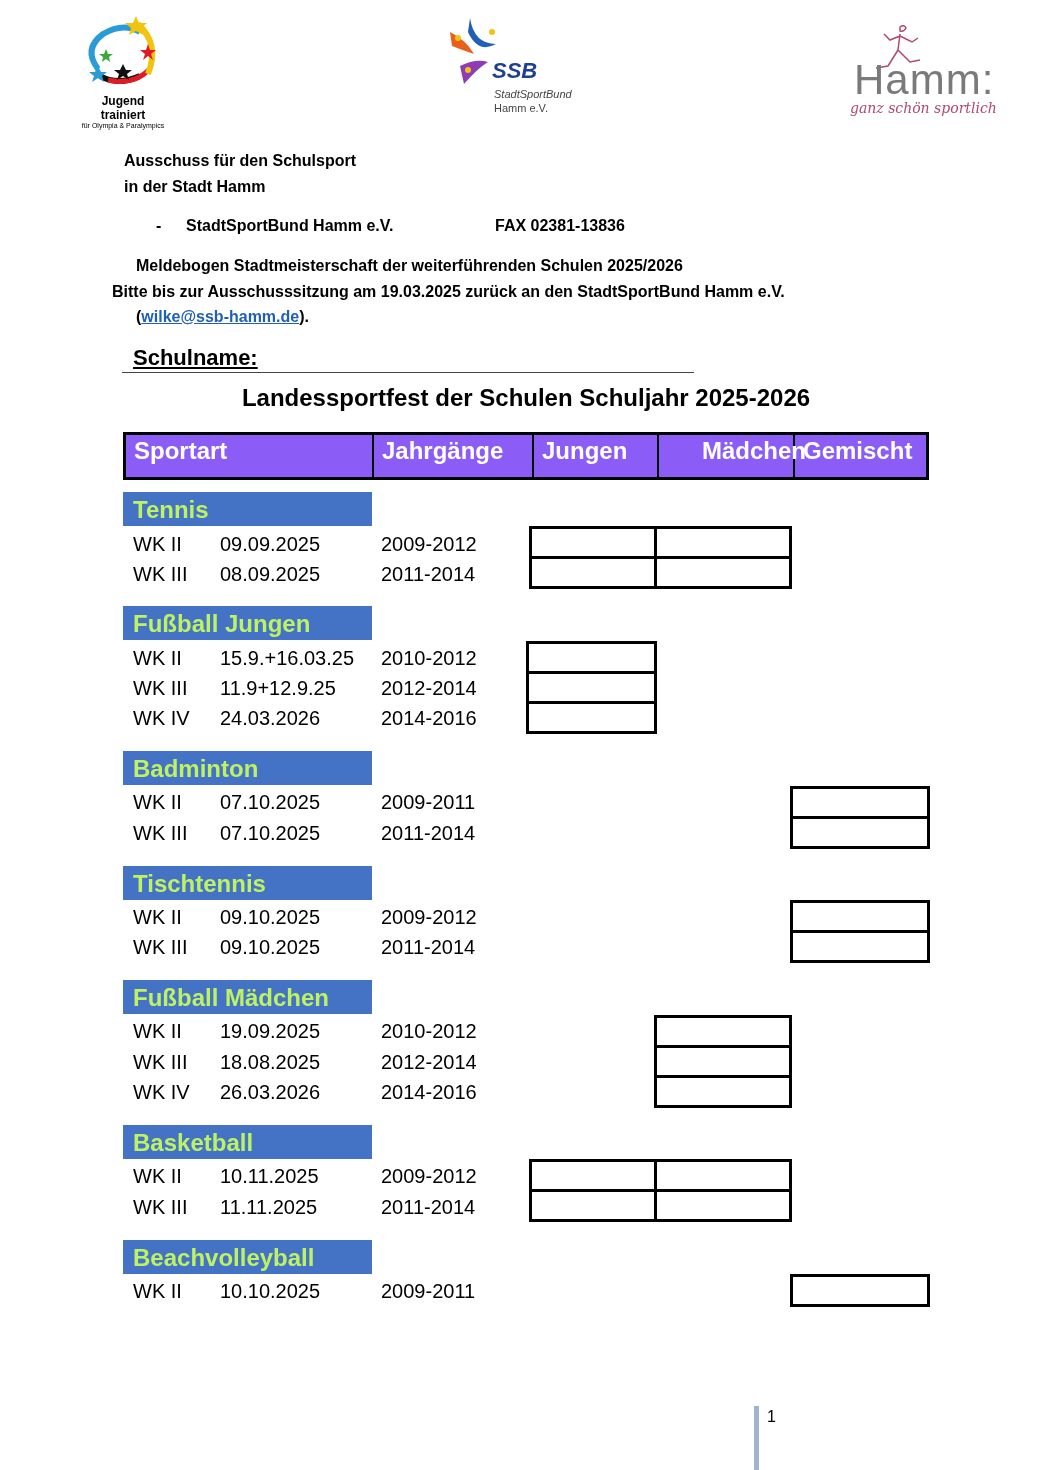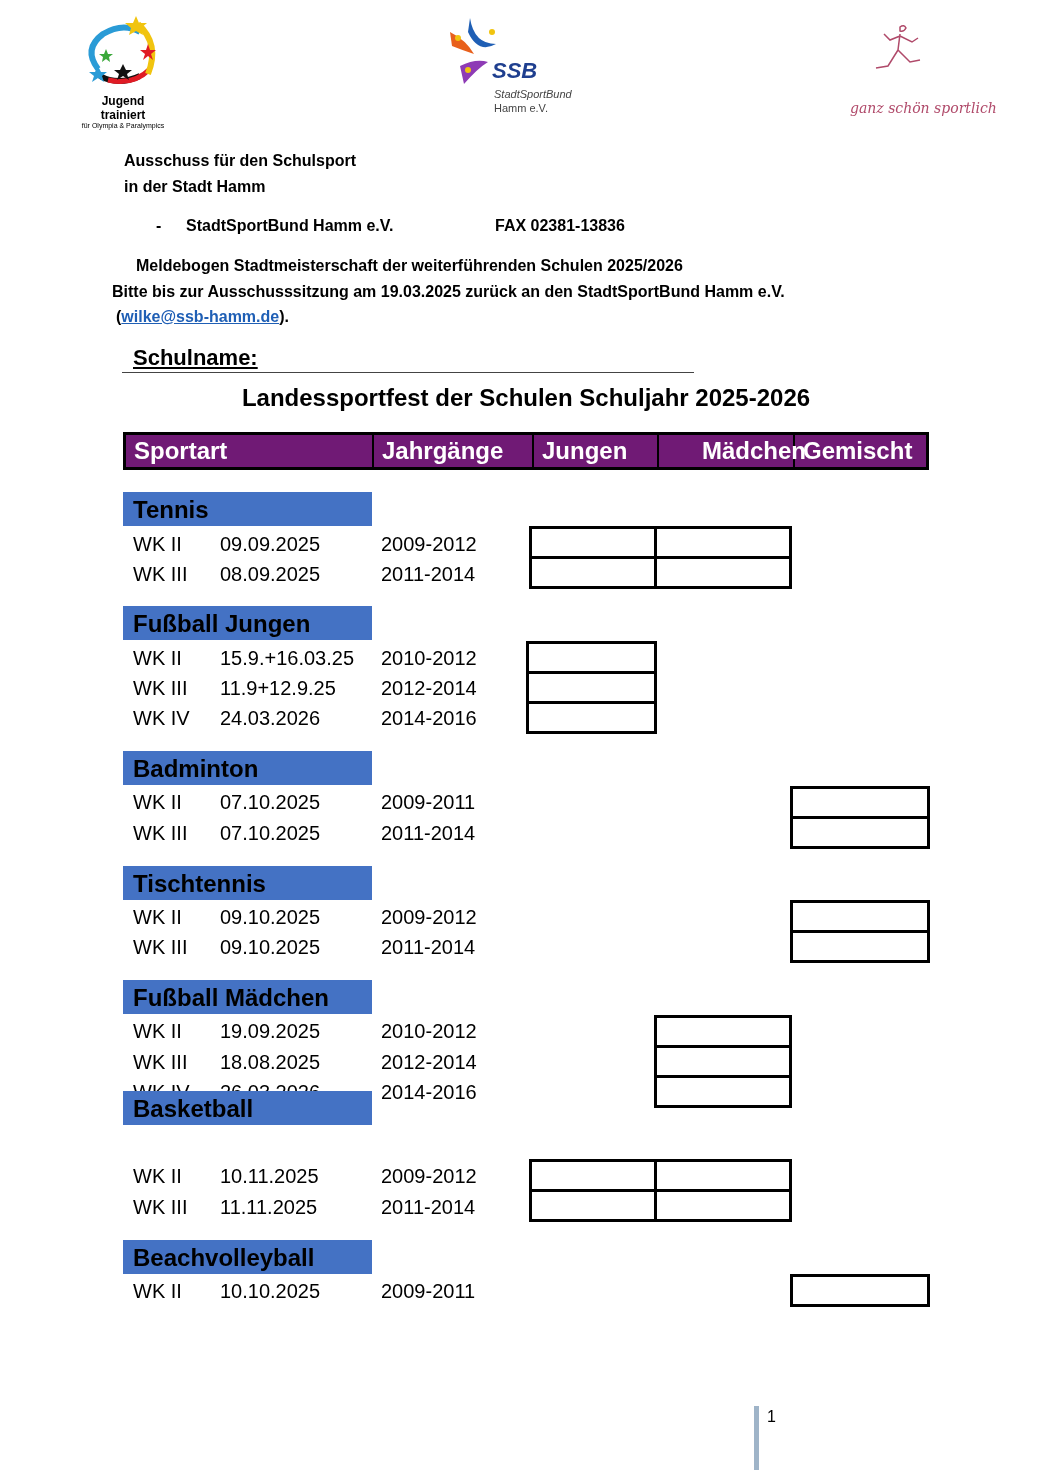--- a/index.html
+++ b/index.html
@@ -3,27 +3,27 @@
 <meta charset="utf-8">
 <style>
   html, body { margin:0; padding:0; background:#fff; }
   body { width:1040px; height:1470px; position:relative; overflow:hidden;
          font-family:"Liberation Sans", sans-serif; color:#000; }
   .abs { position:absolute; }
   .logo { position:absolute; }
   .txt-b { font-weight:bold; font-size:16px; line-height:20px; }
   .link { color:#1f5fb5; text-decoration:underline; }
   .title { font-weight:bold; font-size:24px; }
-  .hdr { position:absolute; left:123px; top:432px; width:806px; height:38px;
-         background:#701a75; border:3px solid #000; box-sizing:border-box; display:flex; }
+  .hdr { position:absolute; left:123px; top:432px; width:806px; height:48px;
+         background:#8b5cf6; border:3px solid #000; box-sizing:border-box; display:flex; }
   .hdr div { color:#fff; font-weight:bold; font-size:24px; line-height:32px; padding-left:8px;
              border-right:2px solid #000; box-sizing:border-box; }
   .hdr div:last-child { border-right:none; }
   .sec { position:absolute; left:123px; width:249px; height:34px; background:#4472c4;
-         color:#000000; font-weight:bold; font-size:24px; line-height:36px; padding-left:10px; box-sizing:border-box; }
+         color:#bef264; font-weight:bold; font-size:24px; line-height:36px; padding-left:10px; box-sizing:border-box; }
   .row { position:absolute; left:133px; font-size:20px; line-height:24px; height:24px; }
   .row span { position:absolute; white-space:nowrap; }
   .c1 { left:0; } .c2 { left:87px; } .c3 { left:248px; }
   .box { position:absolute; border:3px solid #000; box-sizing:border-box; background:#fff; }
 </style>
 </head>
 <body>
 
 <div class="logo" style="left:78px;top:14px;width:90px;height:104px;">
   <svg width="90" height="76" viewBox="0 0 90 76">
@@ -52,31 +52,32 @@
   </svg>
   <div style="position:absolute;left:44px;top:44px;font-weight:bold;font-style:italic;font-size:22px;color:#1f3f8f;">SSB</div>
   <div style="position:absolute;left:46px;top:74px;font-size:11px;color:#444;font-style:italic;">StadtSportBund</div>
   <div style="position:absolute;left:46px;top:88px;font-size:11px;color:#444;">Hamm e.V.</div>
 </div>
 
 <div class="logo" style="left:850px;top:22px;width:150px;height:100px;">
   <svg width="60" height="55" viewBox="0 0 60 55" style="position:absolute;left:20px;top:0;">
     <path d="M30 5 Q34 2 36 6 Q34 10 30 9 Z M30 12 L28 28 L40 40 L50 38 M28 28 L18 44 L6 46 M30 14 L42 20 L48 16 M30 14 L20 18 L14 12" stroke="#b04a6a" stroke-width="1.5" fill="none"></path>
   </svg>
+  <div style="position:absolute;left:4px;top:34px;font-size:42px;color:#7a7a7a;letter-spacing:1px;">Hamm:</div>
   <div style="position:absolute;left:0;top:78px;font-size:14px;font-style:italic;color:#b04a6a;font-family:'DejaVu Serif',serif;">ganz schön sportlich</div>
 </div>
 
 <div class="abs txt-b" style="left:124px;top:151px;">Ausschuss für den Schulsport</div>
 <div class="abs txt-b" style="left:124px;top:177px;">in der Stadt Hamm</div>
 <div class="abs txt-b" style="left:156px;top:216px;">-</div>
 <div class="abs txt-b" style="left:186px;top:216px;">StadtSportBund Hamm e.V.</div>
 <div class="abs txt-b" style="left:495px;top:216px;">FAX 02381-13836</div>
 <div class="abs txt-b" style="left:136px;top:256px;">Meldebogen Stadtmeisterschaft der weiterführenden Schulen 2025/2026</div>
 <div class="abs txt-b" style="left:112px;top:282px;">Bitte bis zur Ausschusssitzung am 19.03.2025 zurück an den StadtSportBund Hamm e.V.</div>
-<div class="abs txt-b" style="left:116px;top:307px;">
+<div class="abs txt-b" style="left:136px;top:307px;">
   <span>(</span><a class="link">wilke@ssb-hamm.de</a><span>).</span>
 </div>
 
 <div class="abs" style="left:133px;top:345px;font-weight:bold;font-size:22px;text-decoration:underline;">Schulname:</div>
 <div class="abs" style="left:122px;top:372px;width:572px;height:0;border-bottom:1.5px solid #444;"></div>
 
 <div class="abs title" style="left:0;width:1052px;text-align:center;top:384px;">Landessportfest der Schulen Schuljahr 2025-2026</div>
 
 <div class="hdr">
   <div style="width:248px;">Sportart</div>
@@ -163,21 +164,21 @@
   </div>
 <div class="row" style="top:1080px;">
     <span class="c1">WK IV</span>
     <span class="c2">26.03.2026</span>
     <span class="c3">2014-2016</span>
   </div>
 <div class="box" style="left:654px;top:1015px;width:138px;height:33px;"></div>
 <div class="box" style="left:654px;top:1045px;width:138px;height:33px;"></div>
 <div class="box" style="left:654px;top:1075px;width:138px;height:33px;"></div>
 
-<div class="sec" style="top:1091px;">Basketball</div>
+<div class="sec" style="top:1125px;">Basketball</div>
 <div class="row" style="top:1164px;">
     <span class="c1">WK II</span>
     <span class="c2">10.11.2025</span>
     <span class="c3">2009-2012</span>
   </div>
 <div class="row" style="top:1195px;">
     <span class="c1">WK III</span>
     <span class="c2">11.11.2025</span>
     <span class="c3">2011-2014</span>
   </div>

